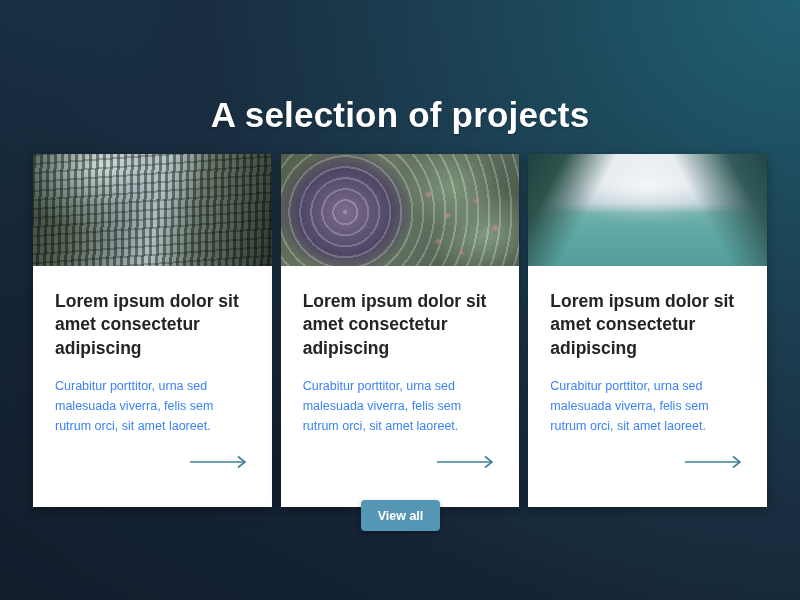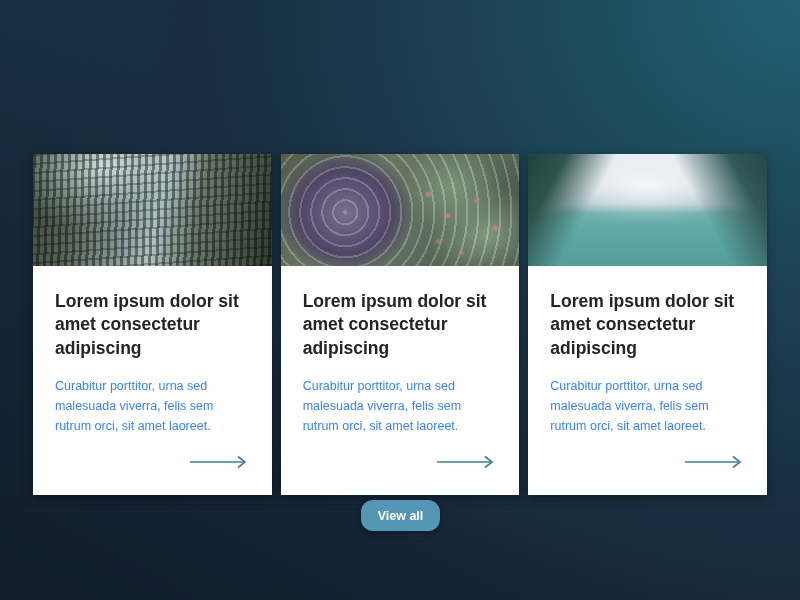--- a/index.html
+++ b/index.html
@@ -72,21 +72,21 @@
     flex-direction: column;
     overflow: hidden;
   }
   .card-media {
     height: 112px;
     width: 100%;
     position: relative;
     overflow: hidden;
   }
   .card-body {
-    padding: 24px 22px 0 22px;
+    padding: 24px 22px 12px 22px;
     flex: 1;
     display: flex;
     flex-direction: column;
   }
   .card-heading {
     color: #242424;
     font-size: 17.5px;
     font-weight: bold;
     line-height: 1.33;
     margin: 0 0 16px 0;
@@ -163,37 +163,38 @@
   }
 
   
   #view-all {
     position: absolute;
     top: 500px;
     left: 361px;
     width: 79px;
     height: 31px;
     border: none;
-    border-radius: 12px;
+    border-radius: 4px;
     background: #5596b4;
     color: #ffffff;
     font-family: "Liberation Sans", sans-serif;
     font-size: 12.5px;
     font-weight: bold;
     cursor: pointer;
     box-shadow: 0 2px 5px rgba(0,0,0,0.3);
   }
 </style>
 </head>
 <body>
 
 <div id="stage">
 
   <div id="noise"></div>
 
+  <h1 id="page-title">A selection of projects</h1>
 
   <div id="cards">
 
     <div class="card">
       <div class="card-media">
         <div class="photo-forest"></div>
       </div>
       <div class="card-body">
         <h2 class="card-heading">Lorem ipsum dolor sit amet consectetur adipiscing</h2>
         <p class="card-text">Curabitur porttitor, urna sed malesuada viverra, felis sem rutrum orci, sit amet laoreet.</p>

